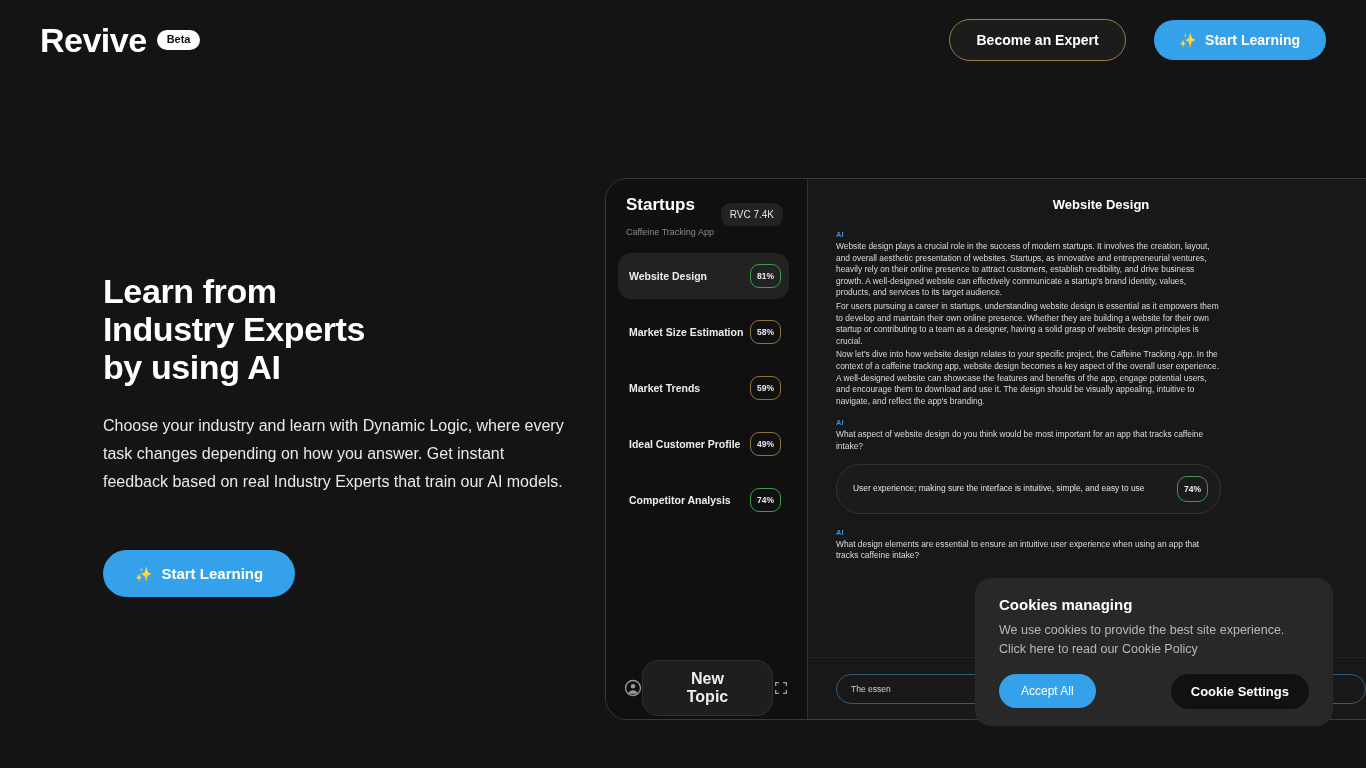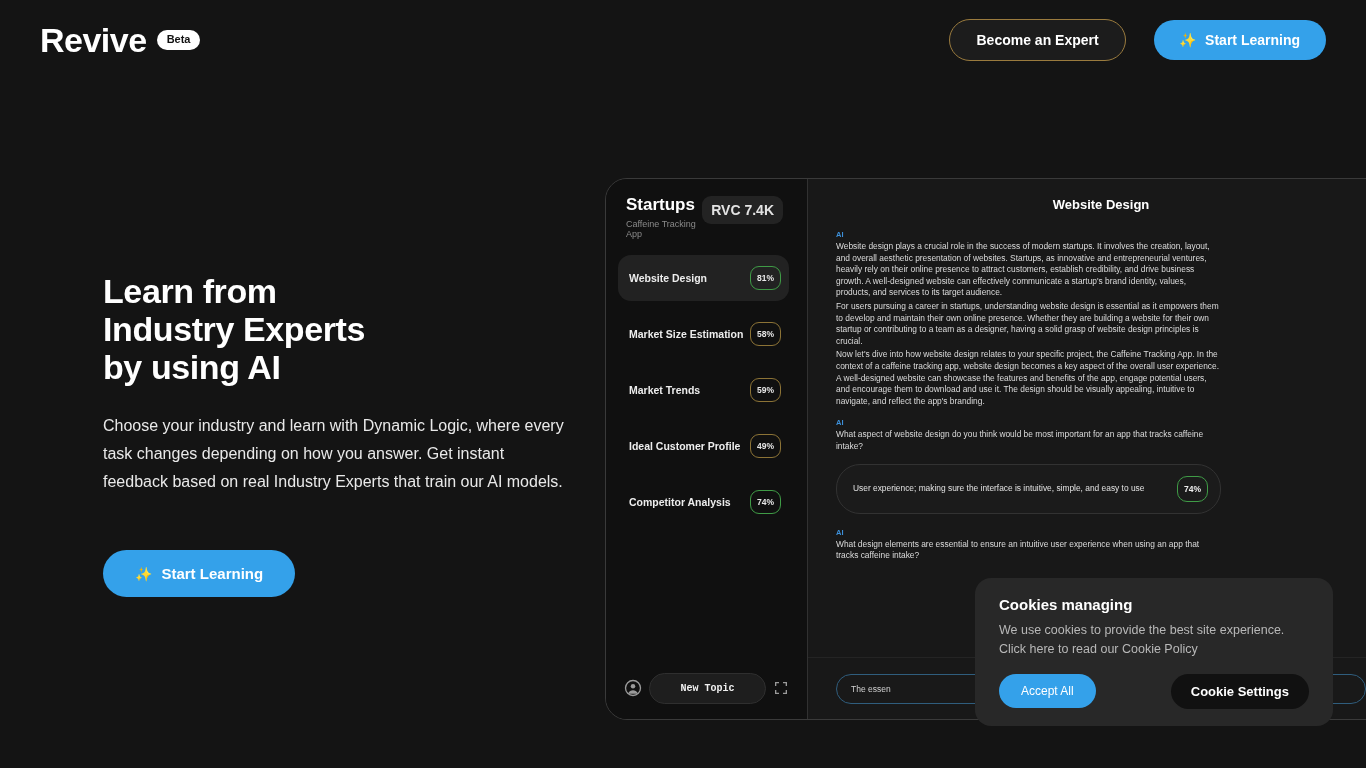--- a/index.html
+++ b/index.html
@@ -83,26 +83,26 @@
     border-right: 1px solid #313131;
     display: flex; flex-direction: column;
     padding: 16px 18px 0 12px;
     position: relative;
   }
   .mk-side-head {
     display: flex; align-items: flex-start; justify-content: space-between;
     padding: 0 6px 0 8px;
   }
   .mk-title { font-size: 17px; font-weight: 700; color: #ffffff; line-height: 1.15; }
-  .mk-sub { font-size: 9px; color: #8a8a8a; margin-top: 4px; }
+  .mk-sub { font-size: 9px; color: #8a8a8a; margin-top: 12px; }
   .rvc-badge {
     background: #232323; color: #e3e3e3;
-    font-size: 14px; font-weight: 700;
+    font-size: 10px; font-weight: 400;
     padding: 6px 9px; border-radius: 9px;
-    margin-top: 1px; white-space: nowrap;
+    margin-top: 8px; white-space: nowrap;
   }
   .mk-list { margin-top: 16px; display: flex; flex-direction: column; }
   .mk-item {
     height: 46px; display: flex; align-items: center; justify-content: space-between;
     padding: 0 8px 0 11px; border-radius: 13px; margin-bottom: 10px;
     cursor: pointer;
   }
   .mk-item.active { background: #222222; }
   .mk-item-label { font-size: 10.5px; font-weight: 700; color: #ededed; }
   .pct {
@@ -115,23 +115,23 @@
   .pct.amber { border: 1.2px solid #8c7336; }
   .mk-side-foot {
     position: absolute; left: 0; bottom: 0; width: 100%;
     height: 62px; display: flex; align-items: center;
     justify-content: space-between; padding: 0 18px;
   }
   .avatar-icon { width: 18px; height: 18px; color: #9a9a9a; }
   .btn-newtopic {
     background: #1e1e1e; color: #f0f0f0;
     border: 1px solid #2f2f2f; border-radius: 16px;
-    font-size: 10px; font-weight: 700;
+    font-size: 16px; font-weight: 700;
     padding: 9px 30px; cursor: pointer;
-    font-family: Liberation Mono, monospace;
+    font-family: Liberation Sans, sans-serif;
   }
   .expand-icon { width: 16px; height: 16px; color: #9a9a9a; }
 
   
   .mk-chat {
     flex: 1; height: 100%; background: #181818;
     position: relative; overflow: hidden;
     padding: 18px 28px 0 28px;
   }
   .chat-head {

